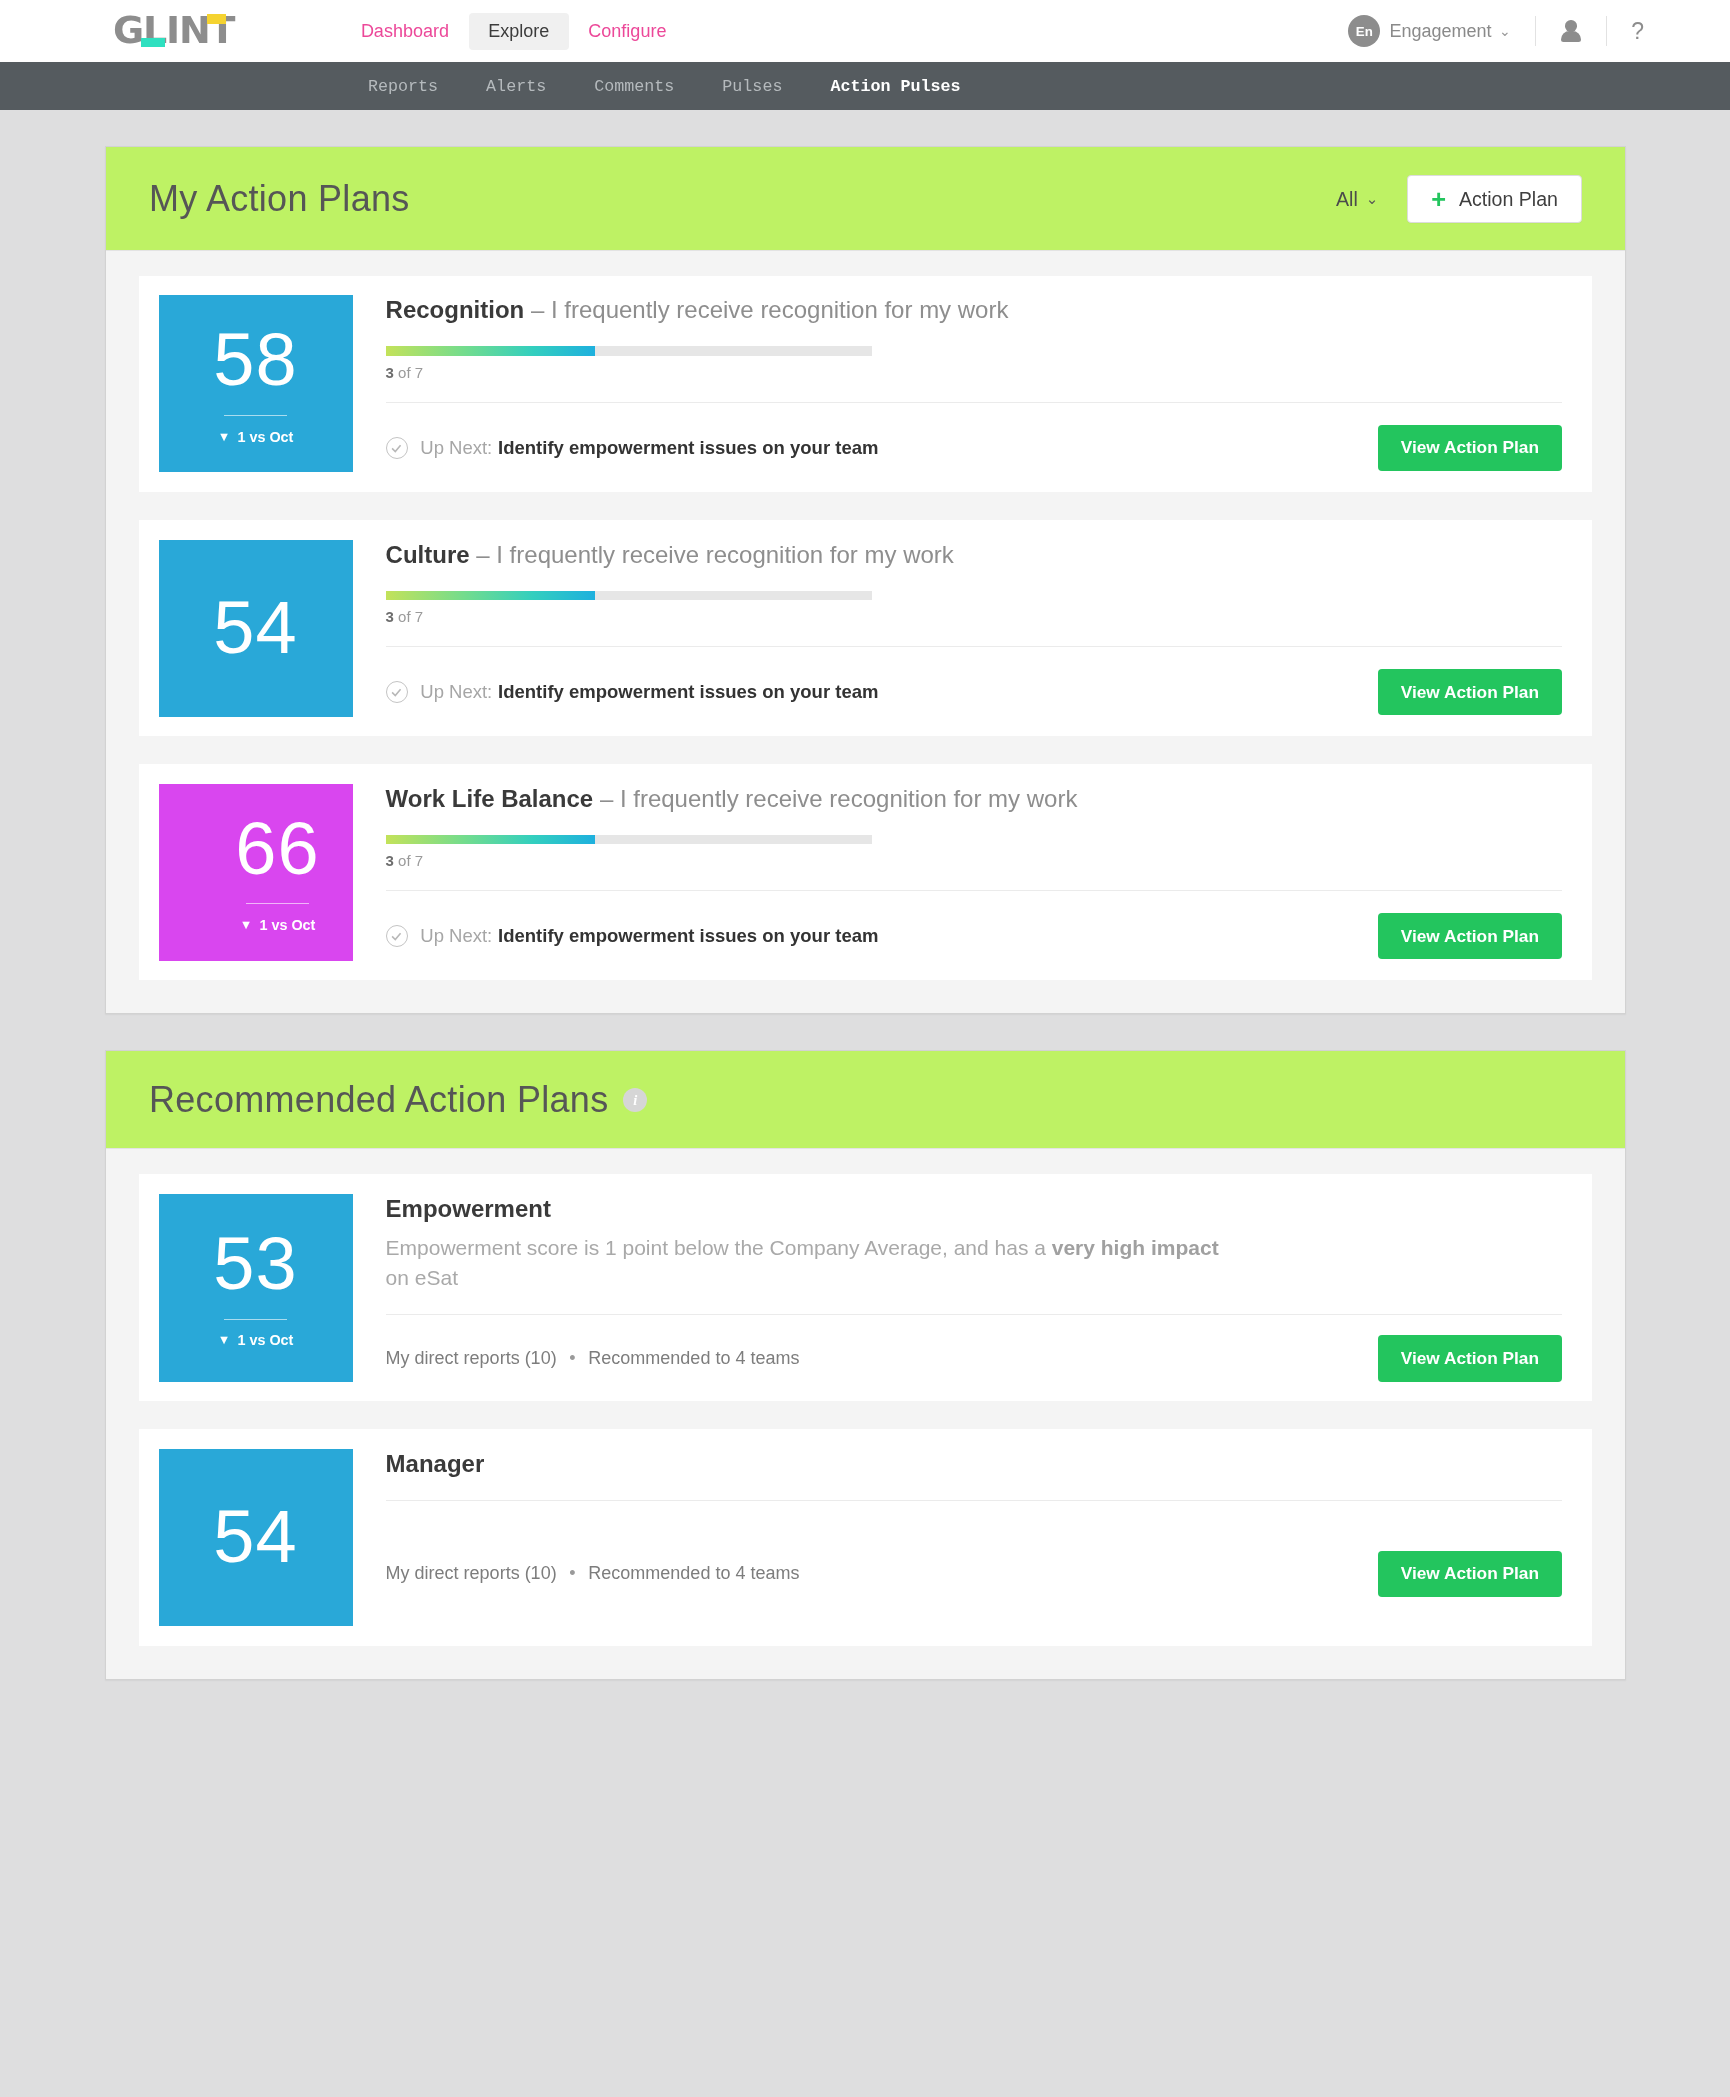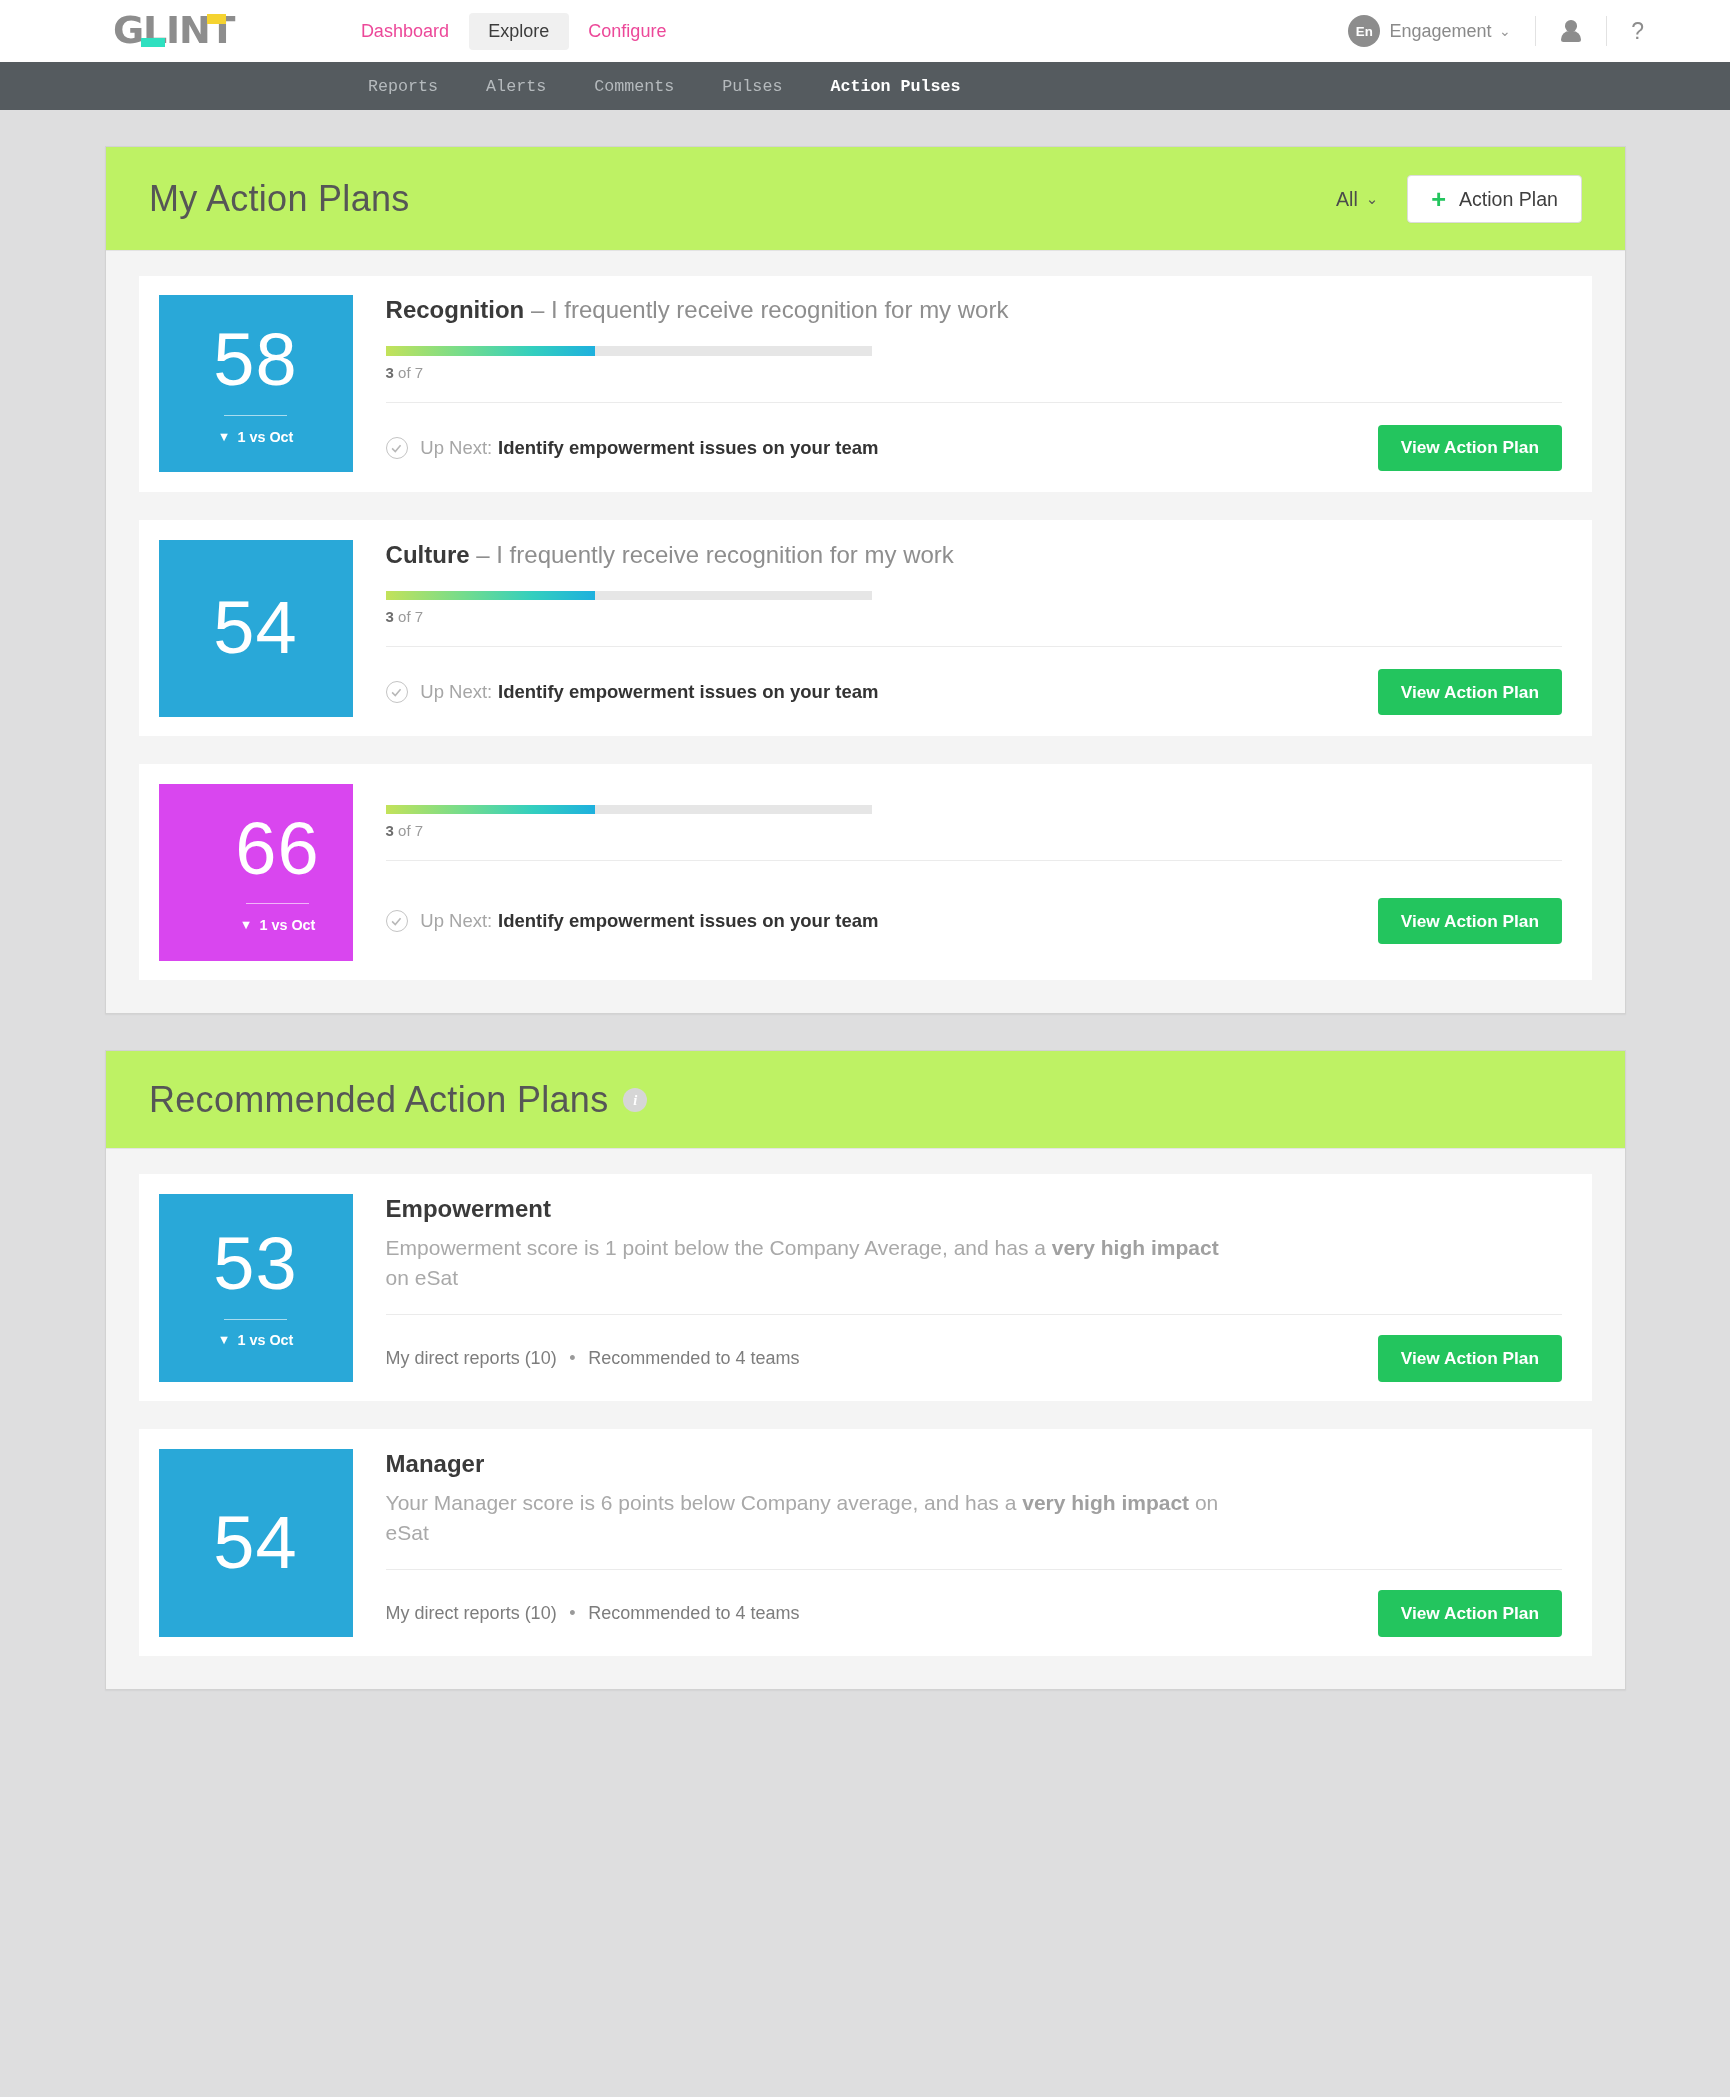--- a/index.html
+++ b/index.html
@@ -261,20 +261,23 @@
     <article class="card">
       <div class="score-tile" style="background: #d946ef; padding-left: 44px;">
         <div class="score-num">66</div>
         <div class="score-rule"></div>
         <div class="score-delta">
           <span class="tri">▼</span>
           <span>1 vs Oct</span>
         </div>
       </div>
       <div class="card-main">
+        <div class="card-title">
+          <b>Work Life Balance</b><span> – </span><span>I frequently receive recognition for my work</span>
+        </div>
         <div class="progress-wrap">
           <div class="progress">
             <div class="fill" style="width: 43%;"></div>
           </div>
           <div class="progress-label">
             <b>3</b><span> of 7</span>
           </div>
         </div>
         <div class="hr"></div>
         <div class="card-foot">
@@ -332,23 +335,20 @@
     </article>
 
     <article class="card">
       <div class="score-tile" style="background: rgb(41, 168, 216);">
         <div class="score-num">54</div>
       </div>
       <div class="card-main">
         <div class="card-title">
           <b>Manager</b>
         </div>
-        <div class="card-desc">
-          <span>Your Manager score is 6 points below Company average, and has a </span><b>very high impact</b><span> on eSat</span>
-        </div>
         <div class="hr"></div>
         <div class="card-foot">
           <div class="meta">
             <span>My direct reports (10)</span><span class="dot">•</span><span>Recommended to 4 teams</span>
           </div>
           <button class="btn-view" style="background: rgb(35, 197, 94);">View Action Plan</button>
         </div>
       </div>
     </article>
 

